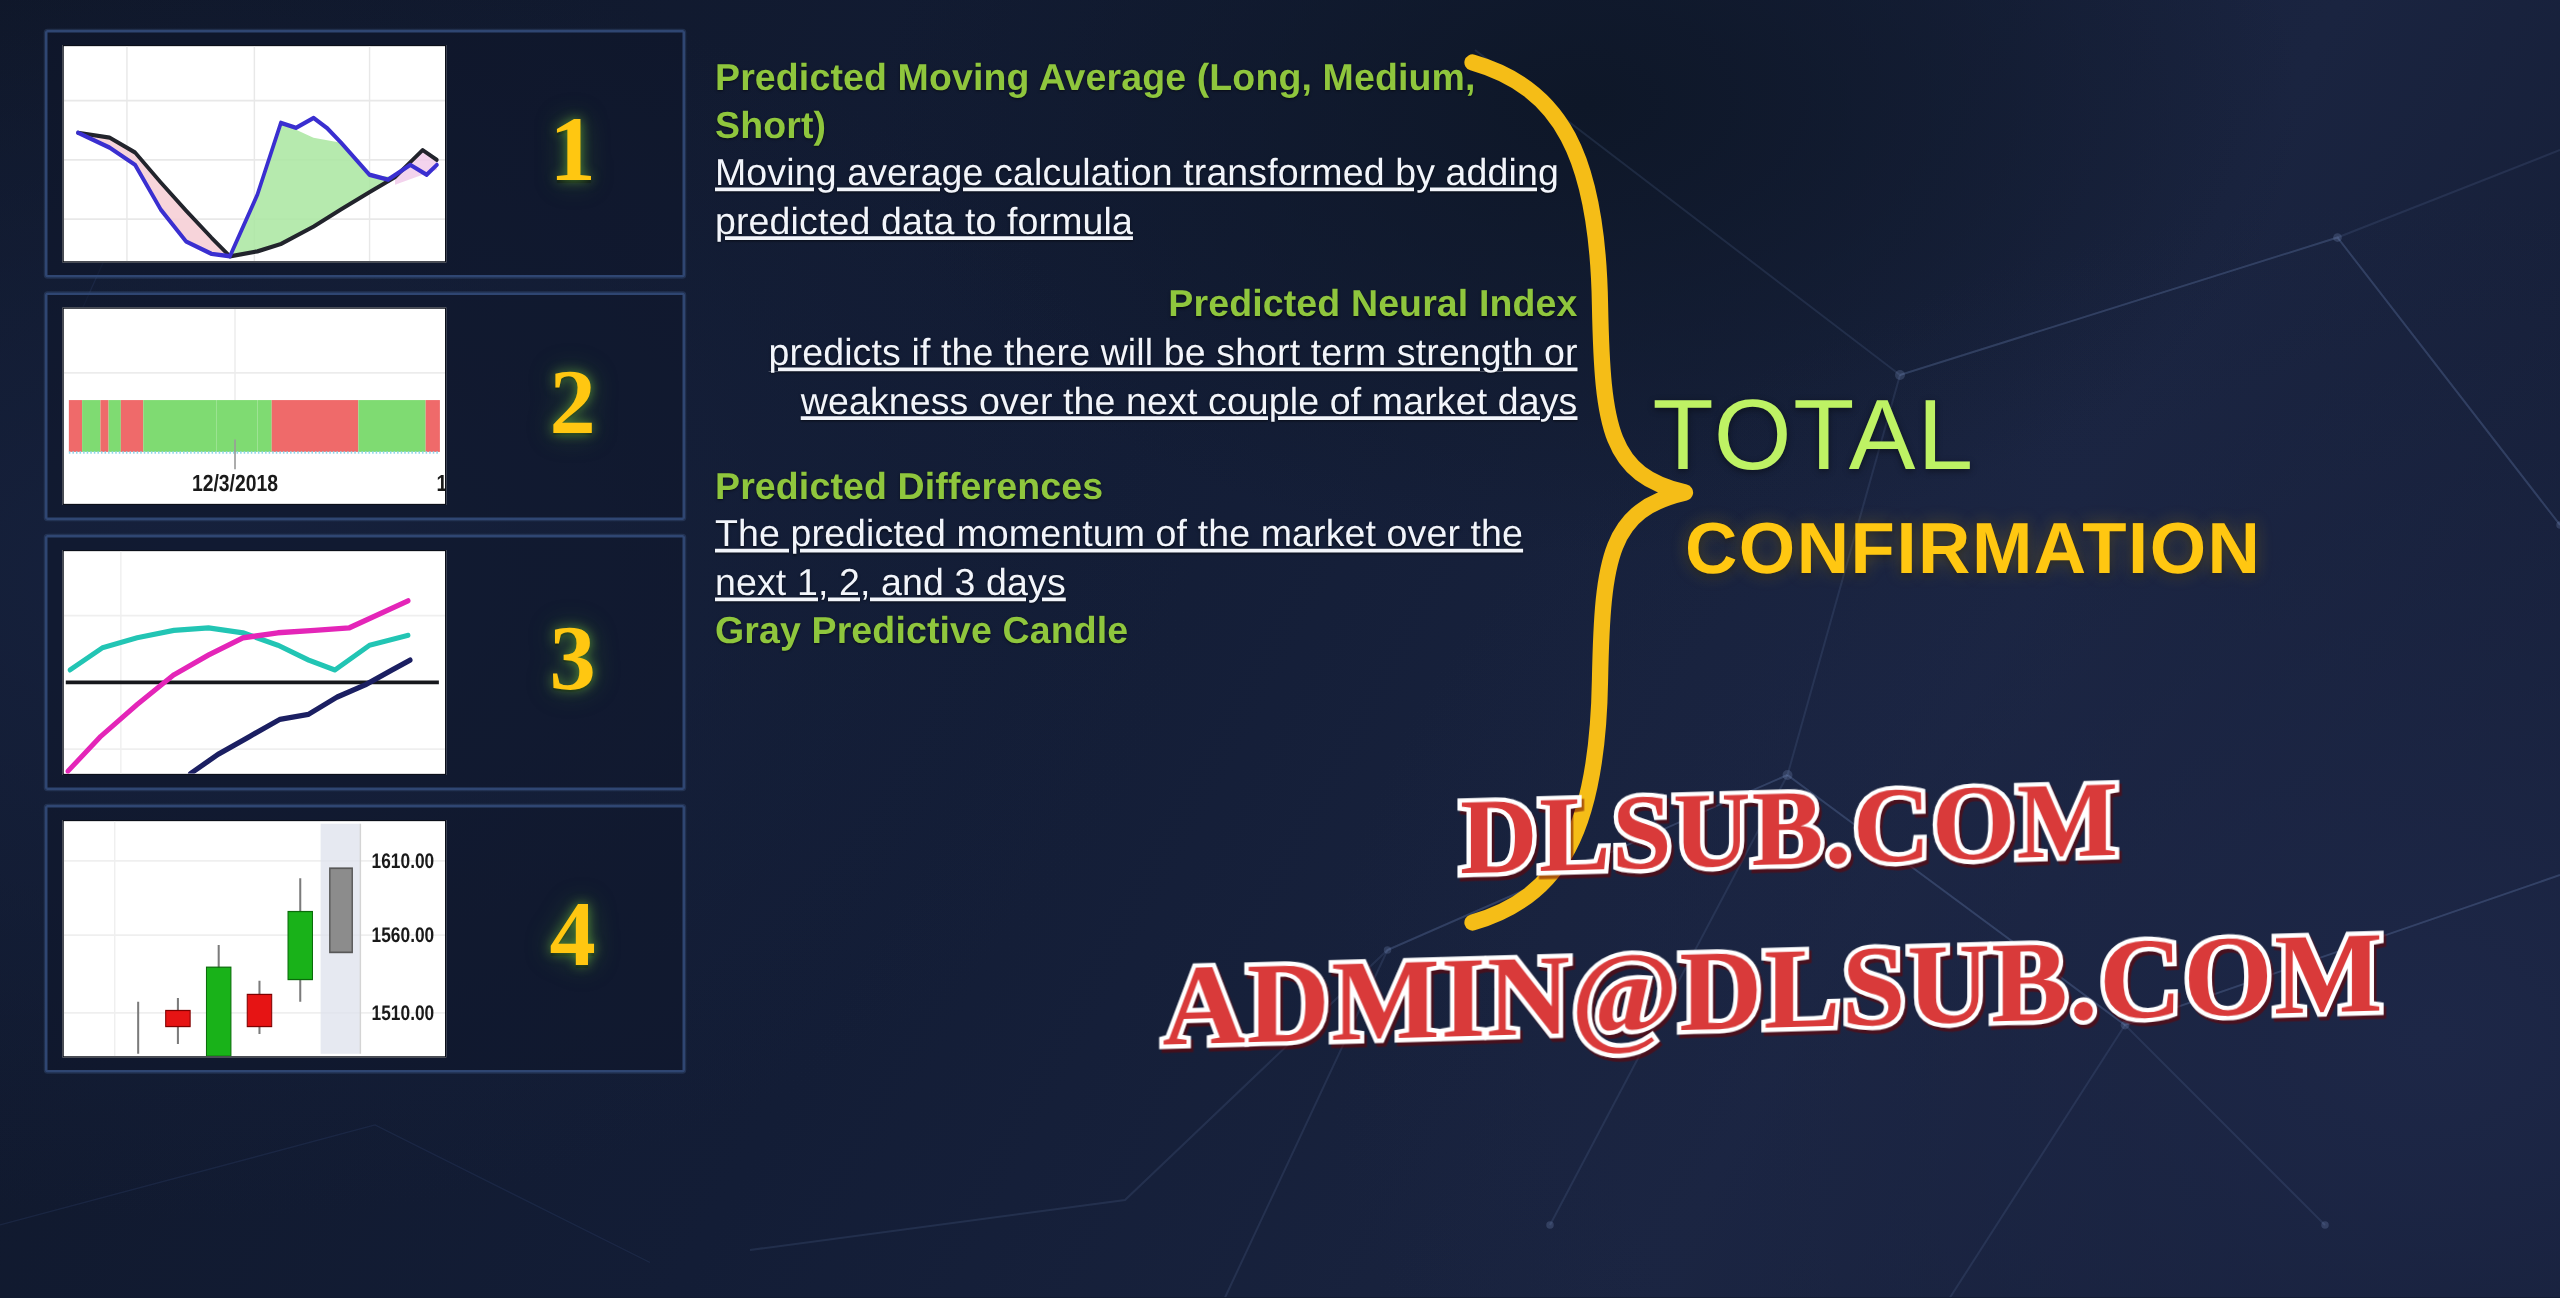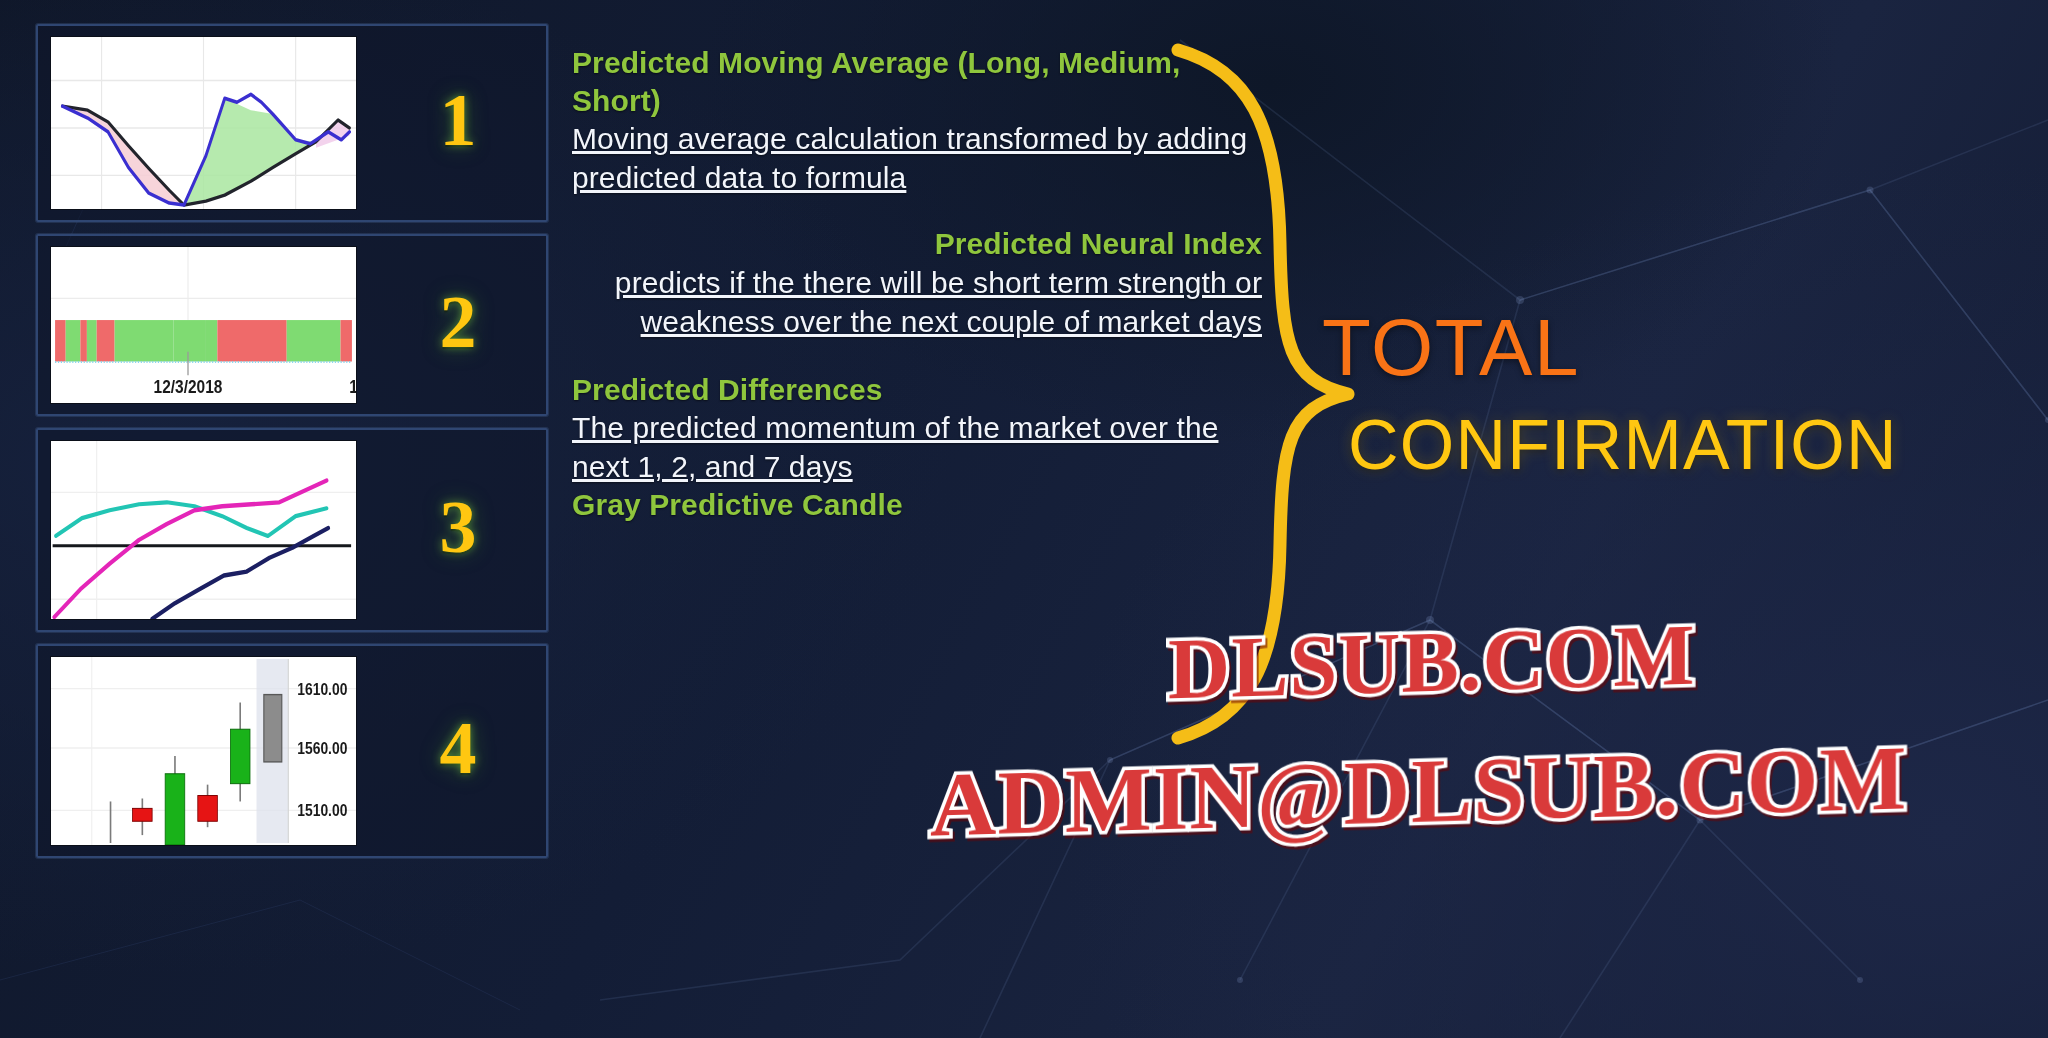--- a/index.html
+++ b/index.html
@@ -87,29 +87,29 @@
   .b3 { }
 
   
   #brace { position:absolute; left:1152px; top:44px; width:220px; height:700px; z-index:2; }
   #brace svg { width:100%; height:100%; overflow:visible; }
 
   #tc { position:absolute; left:1322px; top:308px; z-index:3; }
   #tc .total {
     font-size:80px;
     font-weight:300;
-    color:#f97316;
+    color:#bef264;
     letter-spacing:1.5px;
     line-height:1;
     text-shadow:0 2px 6px rgba(0,0,0,.45);
   }
   #tc .confirm {
     margin-top:22px; margin-left:26px;
-    font-size:70px;
-    font-weight:400;
+    font-size:58px;
+    font-weight:700;
     color:#ffc711;
     letter-spacing:1.2px;
     line-height:1;
     text-shadow:0 0 14px rgba(255,199,17,.25), 0 2px 6px rgba(0,0,0,.4);
   }
 
   
   #wm { position:absolute; z-index:6; left:0; top:0; width:100%; height:100%; pointer-events:none; }
   .wmline {
     position:absolute;
@@ -294,21 +294,21 @@
   <div class="block b1">
     <h3>Predicted Moving Average (Long, Medium, Short)</h3>
     <p>Moving average calculation transformed by adding predicted data to formula</p>
   </div>
   <div class="block b2">
     <h3>Predicted Neural Index</h3>
     <p>predicts if the there will be short term strength or weakness over the next couple of market days</p>
   </div>
   <div class="block b3">
     <h3>Predicted Differences</h3>
-    <p>The predicted momentum of the market over the next 1, 2, and 7 days</p>
+    <p>The predicted momentum of the market over the next 1, 2, and 3 days</p>
   </div>
   <div class="block b4">
     <h3>Gray Predictive Candle</h3>
   </div>
 </div>
 
 <div id="brace">
   <svg viewBox="0 0 220 700" preserveAspectRatio="none">
     <path d="M26 6 C 96 26, 126 80, 128 200 C 130 300, 136 336, 196 350
              C 136 364, 130 400, 128 500 C 126 620, 96 674, 26 694" fill="none" stroke="#f5bd17" stroke-width="13" stroke-linecap="round" stroke-linejoin="round"></path>

